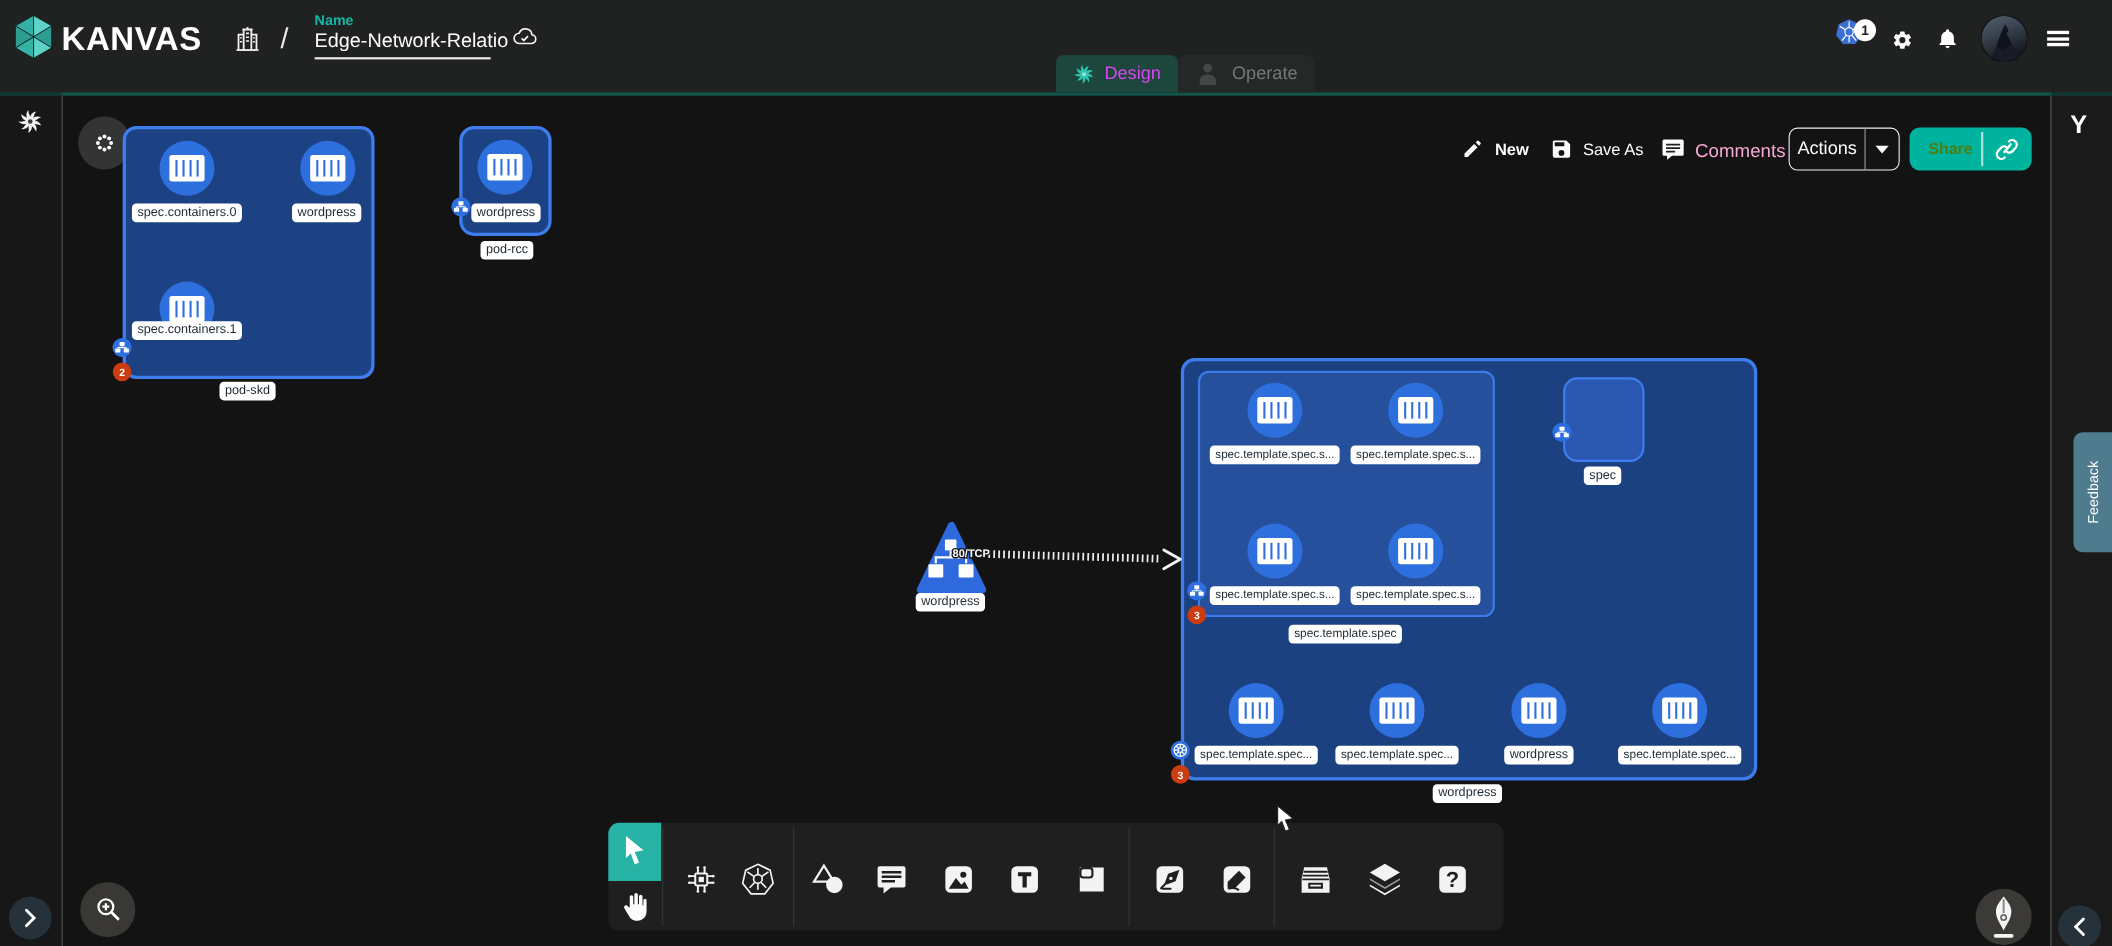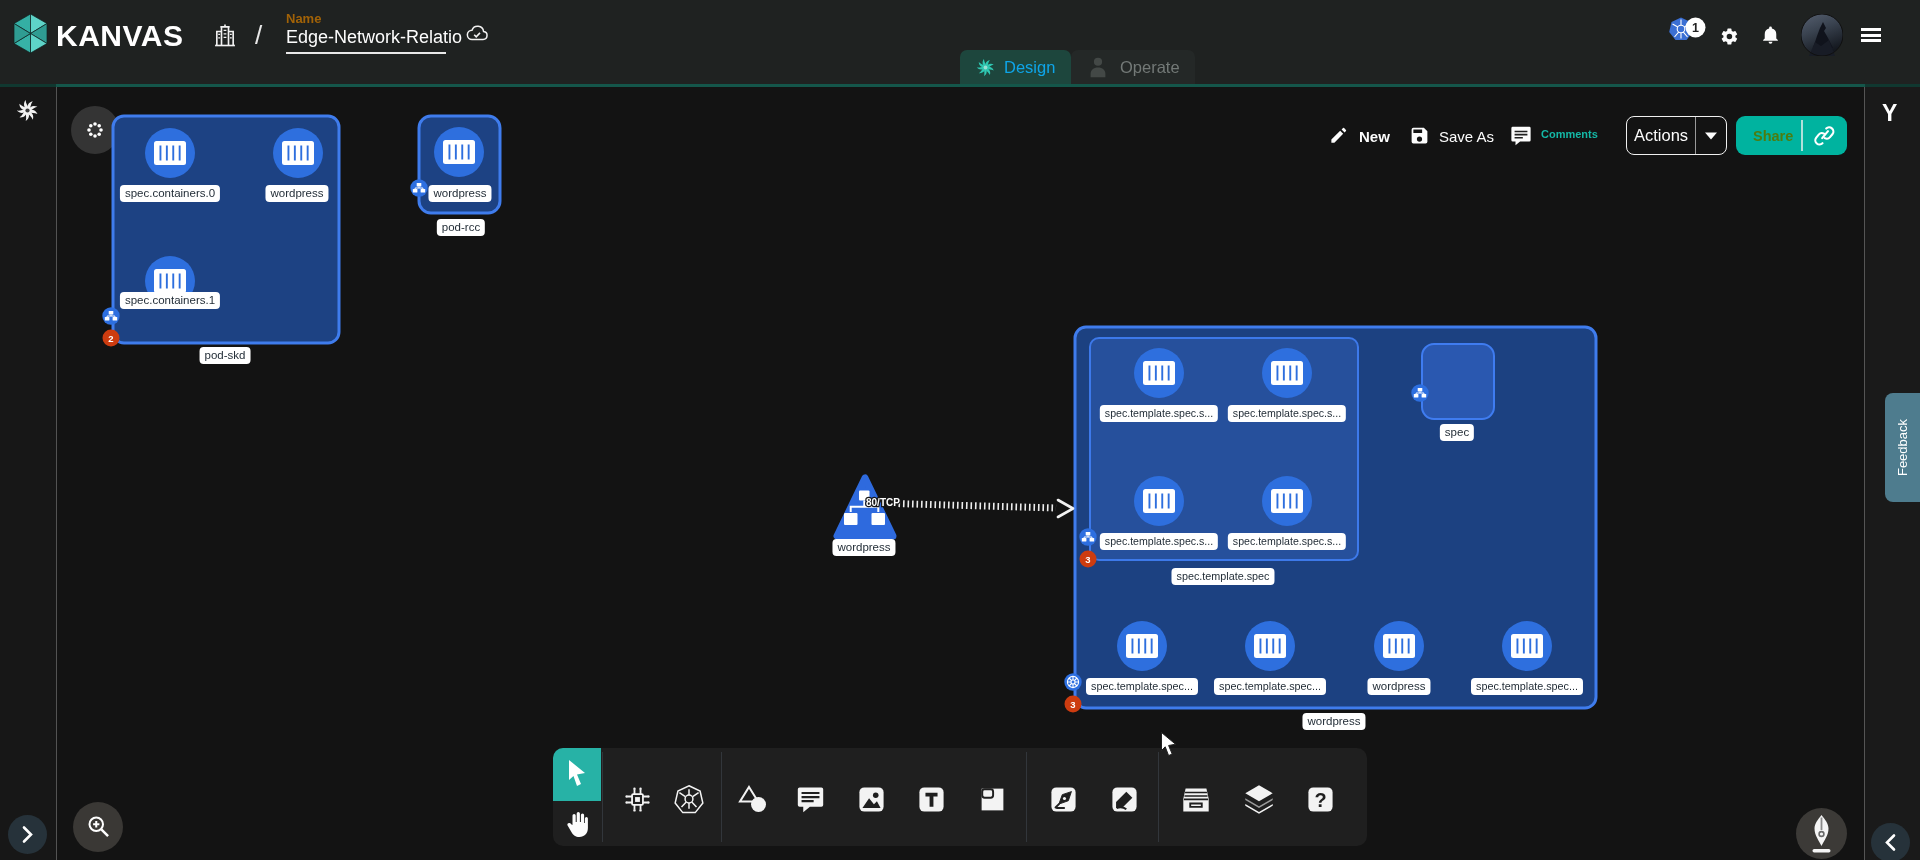--- a/index.html
+++ b/index.html
@@ -38,21 +38,21 @@
   <div class="abs" style="left:56px; top:19px; width:150px; color:#fff; font-size:30px; font-weight:bold; letter-spacing:0.5px;">KANVAS</div>
 
   <svg class="abs" style="left:211px; top:21px;" width="28" height="28" viewBox="0 0 24 24" fill="none" stroke="#f2f2f2" stroke-width="1.4">
     <path d="M5 21 V9 h4 V21 M15 21 V9 h4 V21 M9 21 V5 h6 V21 M8 5 h8 M12 3 v2"></path>
     <path d="M10.8 8 h2.4 M10.8 11 h2.4 M10.8 14 h2.4" stroke-width="1.2"></path>
     <path d="M6.2 11.5 h1.6 M6.2 14.5 h1.6 M16.2 11.5 h1.6 M16.2 14.5 h1.6" stroke-width="1.1"></path>
     <path d="M3.5 21 h17"></path>
   </svg>
   <div class="abs" style="left:255px; top:20px; color:#e8e8e8; font-size:26px; font-weight:300;">/</div>
 
-  <div class="abs" style="left:286px; top:11px; color:#a16207; font-size:13px; font-weight:bold;">Name</div>
+  <div class="abs" style="left:286px; top:11px; color:#14b8a6; font-size:13px; font-weight:bold;">Name</div>
   <div class="abs" style="left:286px; top:27px; color:#fdfdfd; font-size:18px;">Edge-Network-Relatio</div>
   <div class="abs" style="left:286px; top:52px; width:160px; height:2px; background:#e9e9e9;"></div>
 
   <svg class="abs" style="left:464px; top:21px;" width="26" height="24" viewBox="0 0 24 24" fill="none" stroke="#f2f2f2" stroke-width="1.5">
     <path d="M7 18.5 h11 a4 4 0 0 0 0.6 -7.96 A6 6 0 0 0 7 9.2 a4.4 4.4 0 0 0 0 9.3 Z"></path>
     <path d="M9.2 13.8 l2 2 l3.8 -3.9" stroke-width="1.6"></path>
   </svg>
 
   <div class="abs" style="left:960px; top:50px; width:111px; height:34px; background:#1d463d; border-radius:7px 7px 0 0;"></div>
   <svg class="abs" style="left:976px; top:58px;" width="19" height="19" viewBox="0 0 24 24">
@@ -65,21 +65,21 @@
       <use href="#ptl" transform="rotate(80 12 12)"></use>
       <use href="#ptl" transform="rotate(120 12 12)"></use>
       <use href="#ptl" transform="rotate(160 12 12)"></use>
       <use href="#ptl" transform="rotate(200 12 12)"></use>
       <use href="#ptl" transform="rotate(240 12 12)"></use>
       <use href="#ptl" transform="rotate(280 12 12)"></use>
       <use href="#ptl" transform="rotate(320 12 12)"></use>
     </g>
     <circle cx="12" cy="12" r="2.4" fill="#9adfd4"></circle>
   </svg>
-  <div class="abs" style="left:1004px; top:58px; color:#0ea5e9; font-size:16.5px; font-weight:500;">Design</div>
+  <div class="abs" style="left:1004px; top:58px; color:#d946ef; font-size:16.5px; font-weight:500;">Design</div>
   <div class="abs" style="left:1071px; top:50px; width:124px; height:34px; background:#242827; border-radius:7px 7px 0 0;"></div>
   <svg class="abs" style="left:1088px; top:56px;" width="20" height="23" viewBox="0 0 24 28" fill="#434846">
     <circle cx="12" cy="7" r="5"></circle>
     <path d="M12 14 c-5.5 0 -9 3 -9 8 v4 h18 v-4 c0 -5 -3.5 -8 -9 -8 Z"></path>
   </svg>
   <div class="abs" style="left:1120px; top:58px; color:#737977; font-size:16.5px; font-weight:500;">Operate</div>
 
   <svg class="abs" style="left:1669px; top:14px;" width="40" height="34" viewBox="0 0 40 34">
     <path d="M12 3.5 L21.5 8 L23.8 18 L17.5 26 L6.5 26 L0.2 18 L2.5 8 Z" fill="#3b6fd4"></path>
     <g stroke="#fff" stroke-width="1.1" fill="none">
@@ -121,21 +121,21 @@
     <path d="M17 3 H5 a2 2 0 0 0 -2 2 v14 a2 2 0 0 0 2 2 h14 a2 2 0 0 0 2 -2 V7 Z M12 19 a3 3 0 1 1 0 -6 a3 3 0 0 1 0 6 Z M15 9 H5 V5 h10 Z"></path>
   </svg>
   <div class="abs" style="left:1439px; top:128px; color:#fcfcfc; font-size:15px; font-weight:500;">Save As</div>
 
   <svg class="abs" style="left:1510px; top:125px;" width="22" height="22" viewBox="0 0 24 24" fill="#fcfcfc">
     <path d="M21 2 H3 a1.5 1.5 0 0 0 -1.5 1.5 v13 A1.5 1.5 0 0 0 3 18 h3 v4 l5 -4 h10 a1.5 1.5 0 0 0 1.5 -1.5 v-13 A1.5 1.5 0 0 0 21 2 Z"></path>
     <g stroke="#1f1f1f" stroke-width="1.7">
         <path d="M5 7 h14 M5 10.5 h14 M5 14 h9"></path>
       </g>
   </svg>
-  <div class="abs" style="left:1541px; top:128px; color:#14b8a6; font-size:11px; font-weight:700;">Comments</div>
+  <div class="abs" style="left:1541px; top:128px; color:#f9a8d4; font-size:17px; font-weight:400;">Comments</div>
 
   <div class="abs" style="left:1626px; top:116px; width:101px; height:39px; border:1.5px solid #f0f0f0; border-radius:8px;"></div>
   <div class="abs" style="left:1634px; top:126px; color:#fcfcfc; font-size:16.5px;">Actions</div>
   <div class="abs" style="left:1695px; top:117px; width:1px; height:37px; background:#9a9a9a;"></div>
   <svg class="abs" style="left:1704px; top:131px;" width="14" height="10" viewBox="0 0 14 10">
       <path d="M1 1.5 L7 8.5 L13 1.5 Z" fill="#fcfcfc"></path>
     </svg>
 
   <div class="abs" style="left:1736px; top:116px; width:111px; height:39px; background:#00b39f; border-radius:9px;"></div>
   <div class="abs" style="left:1753px; top:128px; color:#4d7c0f; font-size:14.5px; font-weight:bold;">Share</div>

